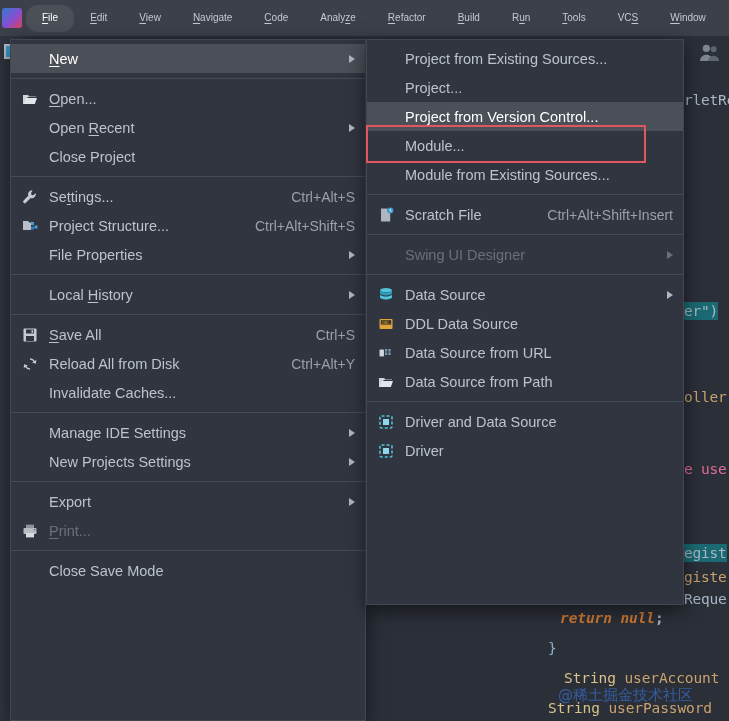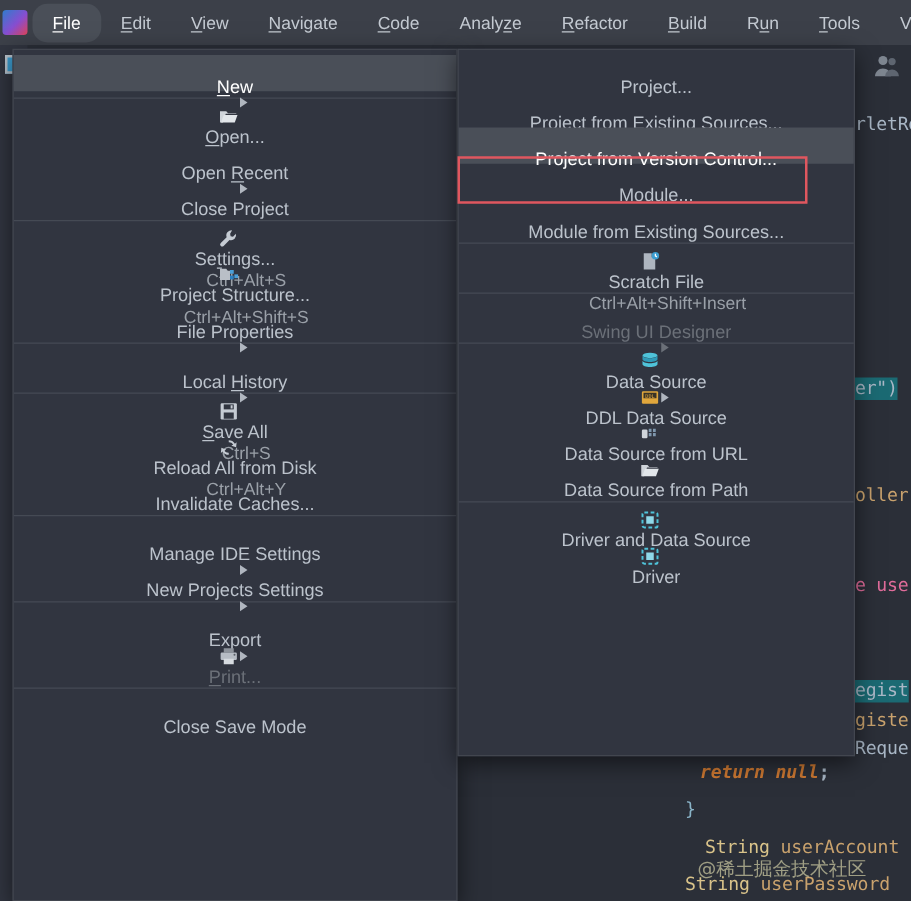--- a/index.html
+++ b/index.html
@@ -73,57 +73,56 @@
   .code-line {
     position: absolute; font-family: "DejaVu Sans Mono", monospace;
     font-size: 14.5px; white-space: pre; letter-spacing: -.1px;
   }
   .kw-it { color: #cc7832; font-style: italic; }
   .c-type   { color: #d9c38a; }
   .c-var    { color: #c9a26d; }
   .c-plain  { color: #a9b7c6; }
   .c-brace  { color: #8ab4c8; }
   .watermark {
-    position: absolute; color: #fef9c3; opacity: .55;
+    position: absolute; color: #3b82f6; opacity: .55;
     font-family: "DejaVu Sans", sans-serif; font-size: 15px; white-space: nowrap;
   }
 
   
   .menubar {
     position: absolute; left: 0; top: 0; width: 729px; height: 36px;
     background: #3c4049; display: flex; align-items: center;
   }
   .mb-logo {
     width: 20px; height: 20px; margin-left: 2px; margin-right: 4px;
     border-radius: 3px; flex: none;
     background: linear-gradient(135deg,#2f7fd4 0%,#8b4fd8 55%,#e8435a 100%);
     opacity: .95;
   }
   .mb-item {
-    padding: 8px 16px 9px; font-size: 14px; color: #c4cad2;
+    padding: 8px 16px 9px; font-size: 10px; color: #c4cad2;
     white-space: nowrap; line-height: 1; border-radius: 12px;
   }
   .mb-item.active { background: #4a4f58; color: #ffffff; }
   .mb-item u { text-decoration: underline; text-underline-offset: 2px; }
 
   
   .menu {
     position: absolute; background: #313540;
     border: 1px solid #42464f;
     box-shadow: 0 5px 18px rgba(0,0,0,.55);
     padding: 4px 0;
   }
   #file-menu { left: 10px; top: 39px; width: 356px; height: 682px; }
   #new-menu  { left: 366px; top: 39px; width: 318px; height: 566px; }
 
   .mi {
     position: relative; display: flex; align-items: center;
     height: 29px; padding: 0 10px 0 10px; color: #bcc3cc; font-size: 14.5px;
     white-space: nowrap;
-    flex-direction: column;
   }
   .mi.hl { background: #4a4f58; color: #ffffff; }
   .mi.disabled { color: #6b7078; align-items: center; }
   .mi .ico {
     width: 18px; height: 18px; margin-right: 10px; flex: none;
     display: flex; align-items: center; justify-content: center;
   }
   .mi .ico.blank { width: 18px; }
   .mi .lbl { flex: 1; }
   .mi .lbl u { text-decoration: underline; text-underline-offset: 2px; }
@@ -328,25 +327,25 @@
       <div class="sep"></div>
       <div class="mi">
         <span class="ico blank"></span>
         <span class="lbl">Close Save Mode</span>
       </div>
     </div>
 
   <div class="menu" id="new-menu">
       <div class="mi">
         <span class="ico blank"></span>
+        <span class="lbl">Project from Existing Sources...</span>
+      </div>
+      <div class="mi">
+        <span class="ico blank"></span>
         <span class="lbl">Project...</span>
-      </div>
-      <div class="mi">
-        <span class="ico blank"></span>
-        <span class="lbl">Project from Existing Sources...</span>
       </div>
       <div class="mi hl">
         <span class="ico blank"></span>
         <span class="lbl">Project from Version Control...</span>
       </div>
       <div class="mi">
         <span class="ico blank"></span>
         <span class="lbl">Module...</span>
       </div>
       <div class="mi">

